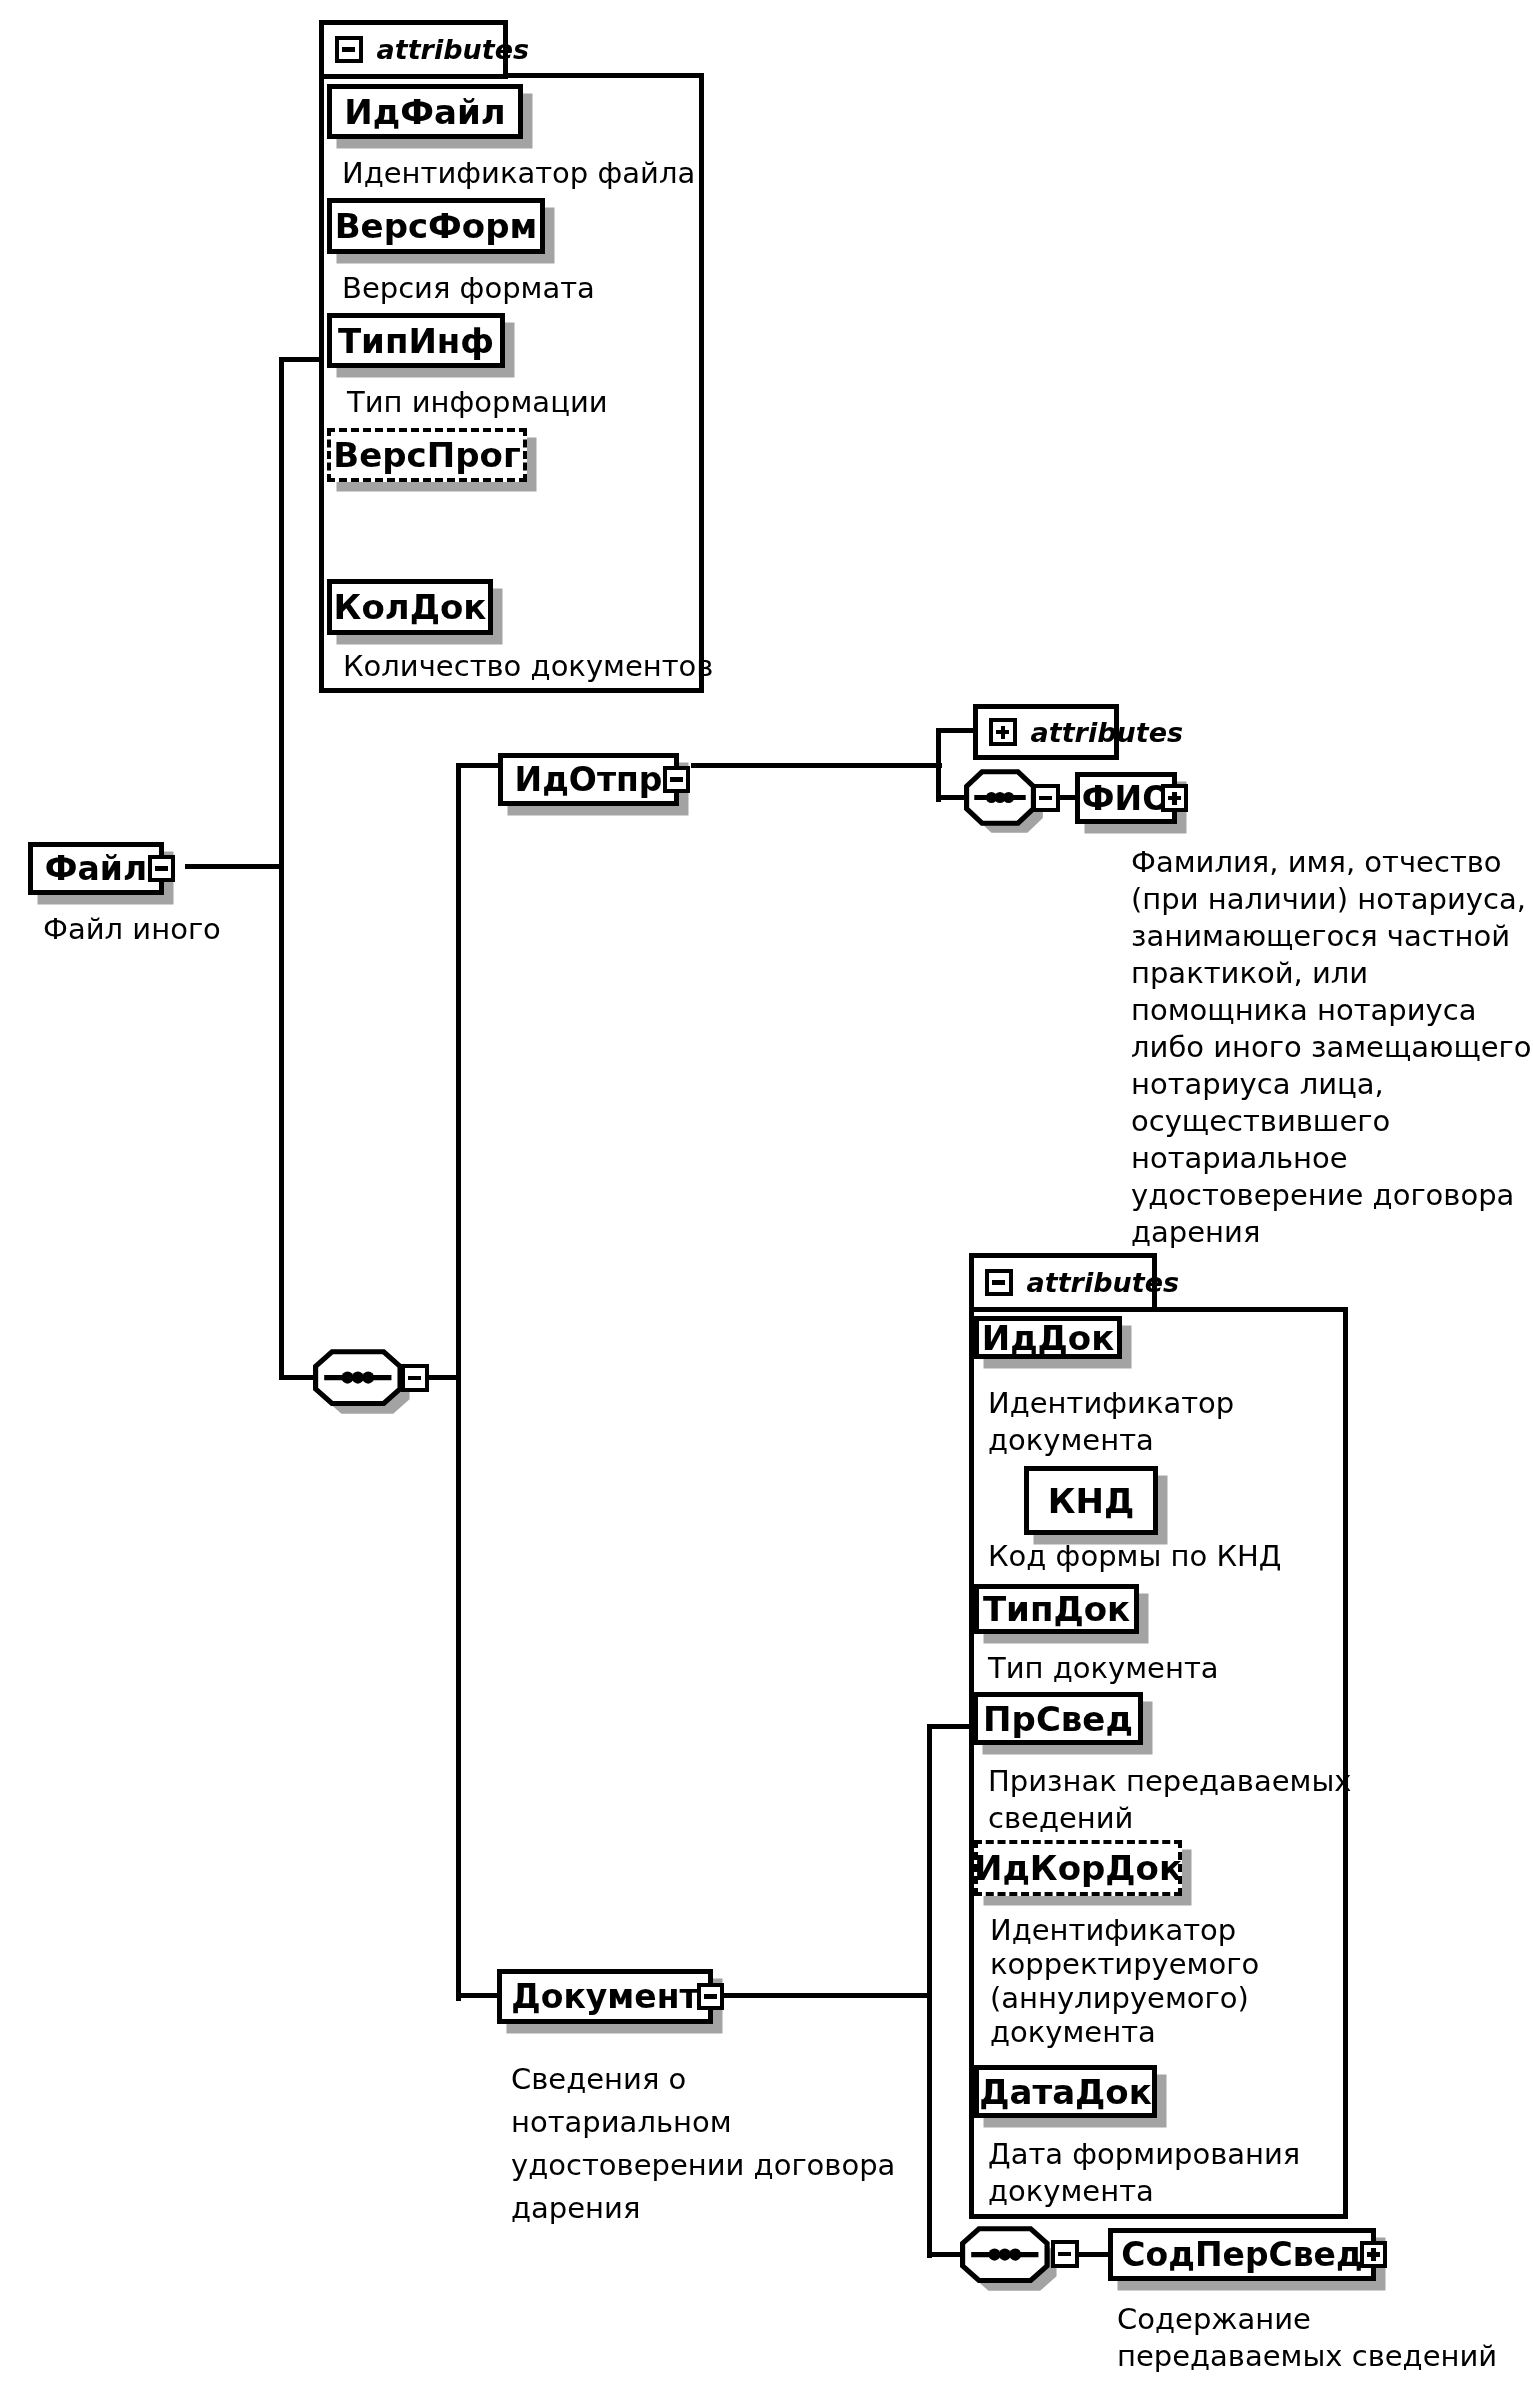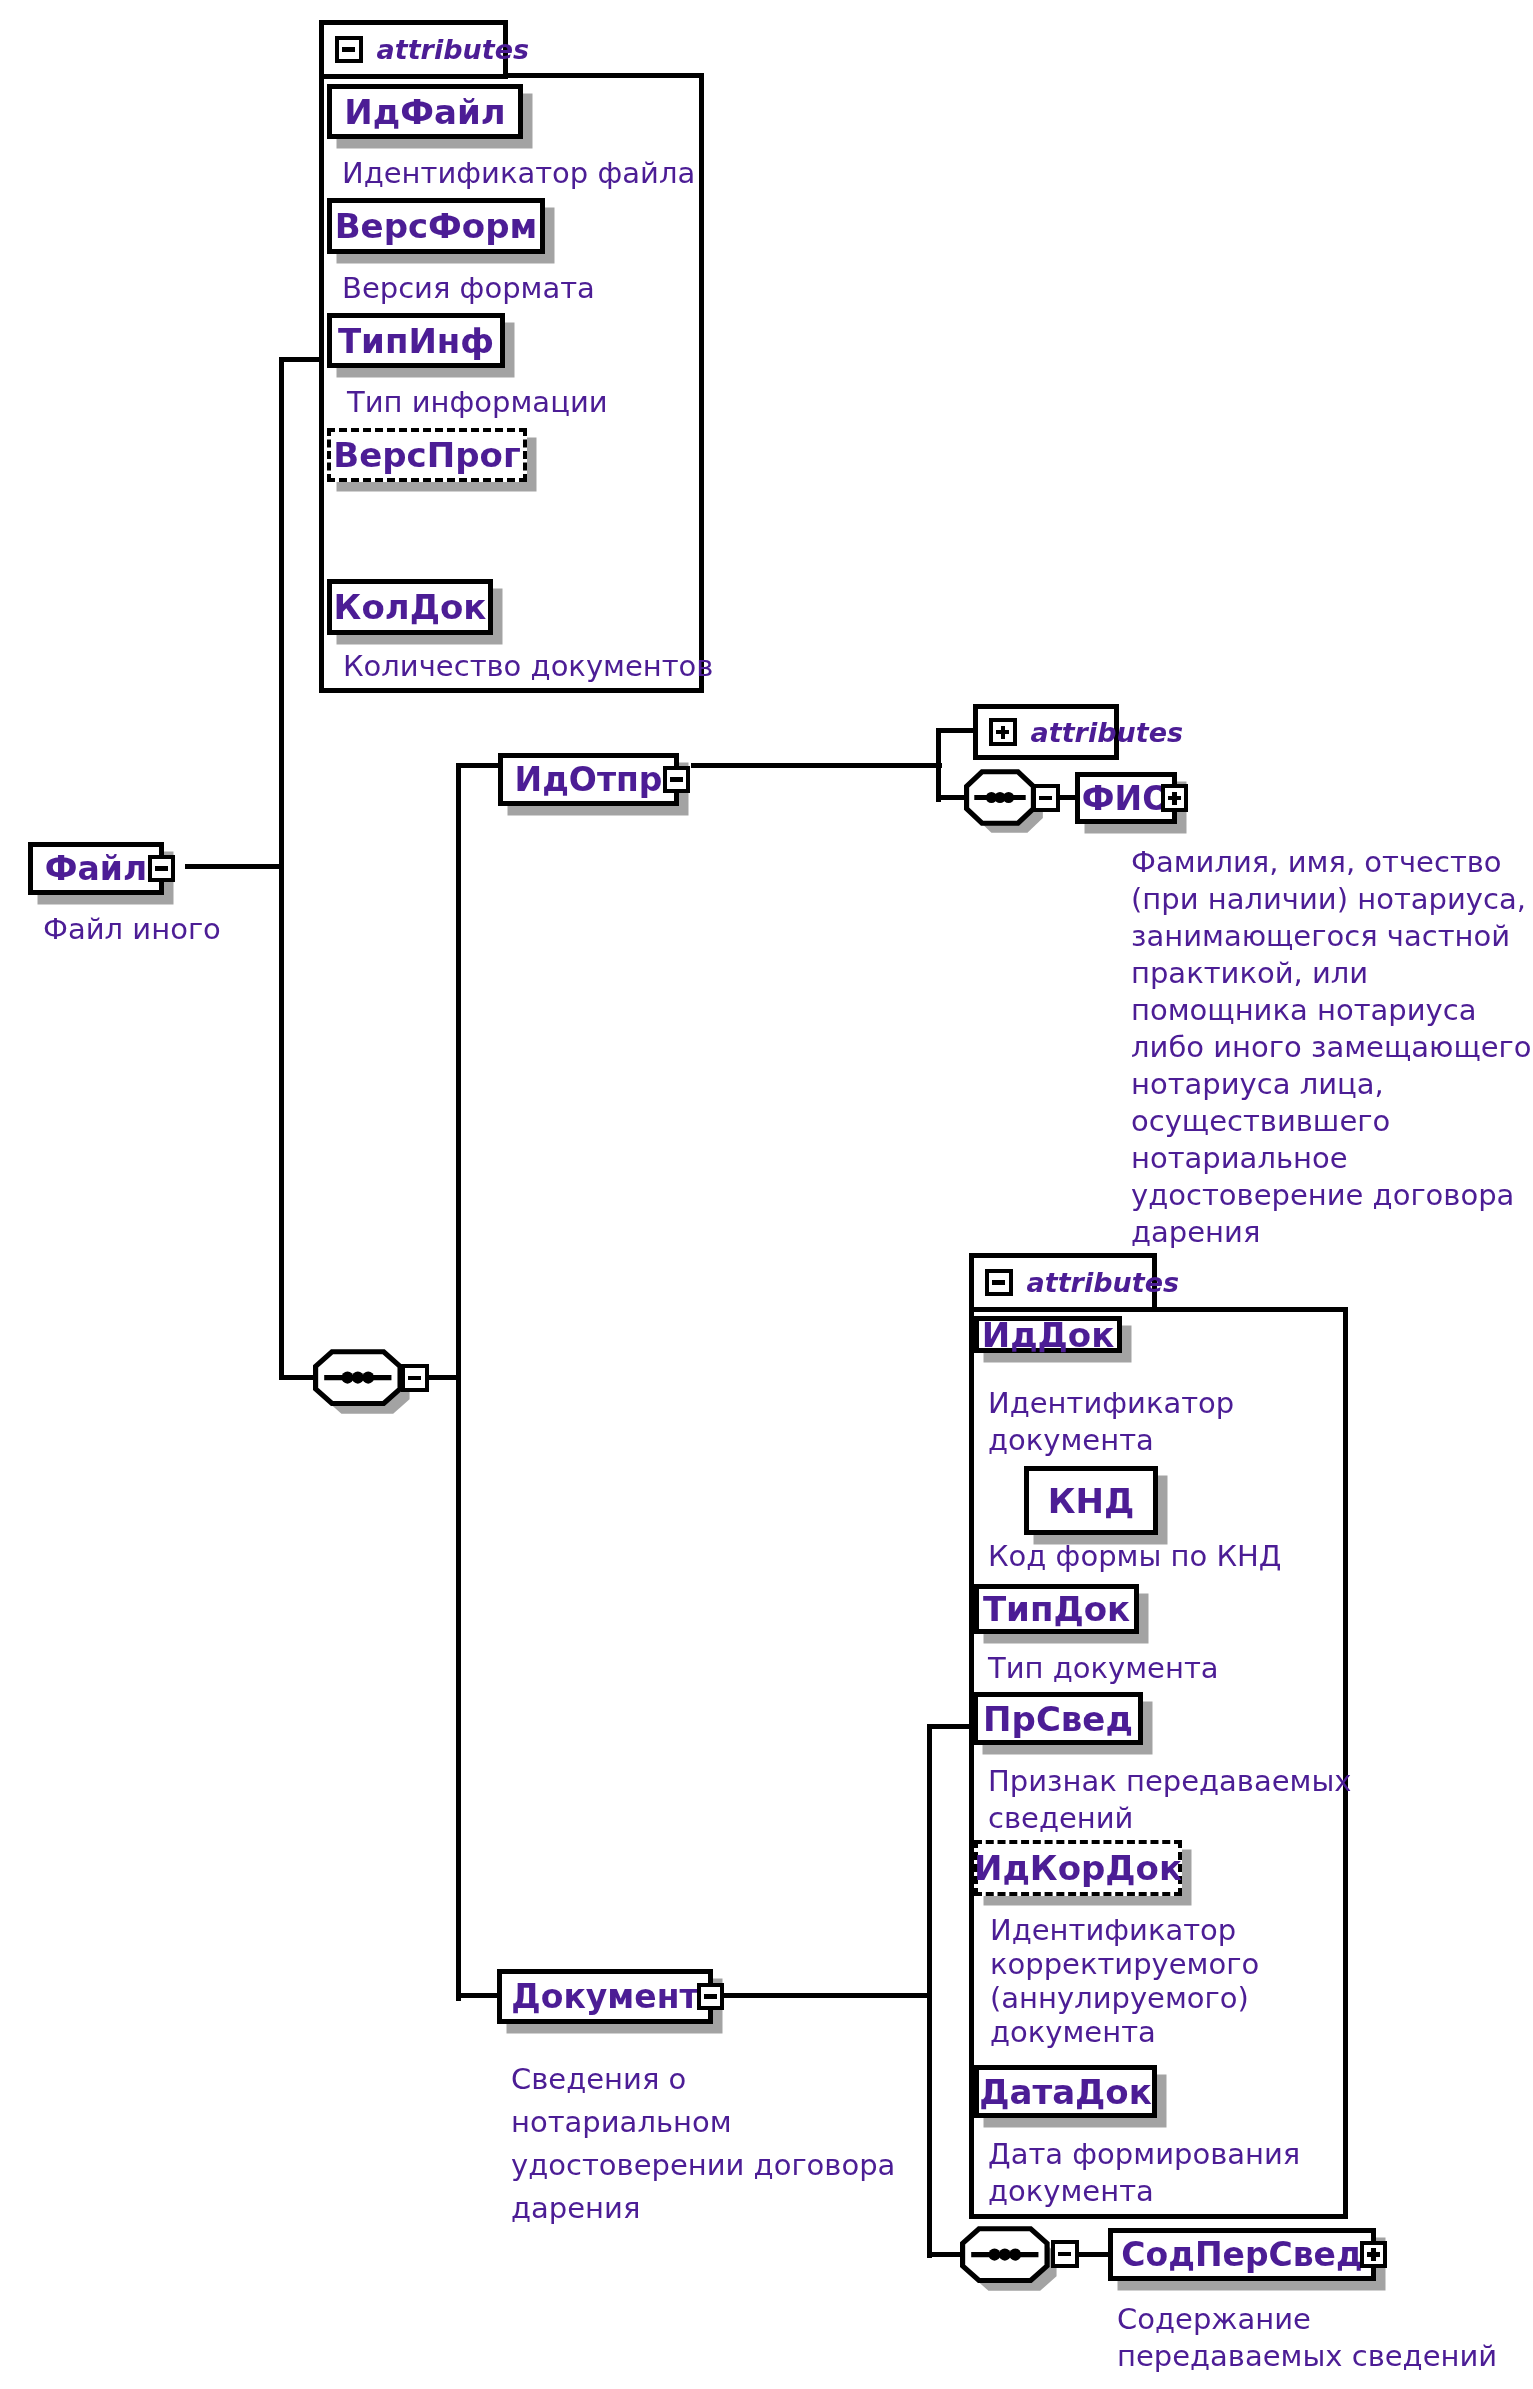--- a/index.html
+++ b/index.html
@@ -1,17 +1,17 @@
 <!DOCTYPE html>
 <html style="font-size:13.8px"><head>
 <meta charset="utf-8">
 <style>
   html,body{margin:0;padding:0;background:#fff}
   .diagram{position:relative;width:1534px;height:2389px;background:#fff;overflow:hidden;
-           font-family:"DejaVu Sans","Liberation Sans",sans-serif;color:#4c1d95}
+           font-family:"DejaVu Sans","Liberation Sans",sans-serif;color:#000000}
   .ln{position:absolute;background:#000}
   .cont{position:absolute;border:5.2px solid #000;box-sizing:border-box;background:#fff}
   .tab{position:absolute;border:5.2px solid #000;box-sizing:border-box;background:#fff;z-index:3;
        display:flex;align-items:center;gap:13.8px;padding-left:11.2px;
        font-style:italic;font-weight:bold;font-size:27px}
   .el{position:absolute;border:5.2px solid #000;box-sizing:border-box;background:#fff;z-index:2;
       display:flex;align-items:center;justify-content:center;
       font-weight:bold;font-size:34px;box-shadow:9.5px 9.5px 0 #a3a3a3}
   .el.small{font-size:33px}
   .el.dashed{border-style:dashed;border-width:4.3px}
@@ -128,21 +128,21 @@
 нотариальное
 удостоверение договора
 дарения</div>
 
   <div class="cont" style="left:969px;top:1307px;width:379px;height:912px"></div>
   <div class="tab" style="left:969px;top:1253px;width:188px;height:59px">
     <span class="tg"></span>
     <span>attributes</span>
   </div>
 
-  <div class="el" style="left:974px;top:1316px;width:148px;height:37px">
+  <div class="el" style="left:974px;top:1316px;width:148px;height:43px">
     <span>ИдДок</span>
   </div>
   <div class="ann" style="left:988px;top:1385px">Идентификатор
 документа</div>
 
   <div class="el" style="left:1024px;top:1466px;width:134px;height:69px">
     <span>КНД</span>
   </div>
   <div class="ann" style="left:988px;top:1538px">Код формы по КНД</div>
 

